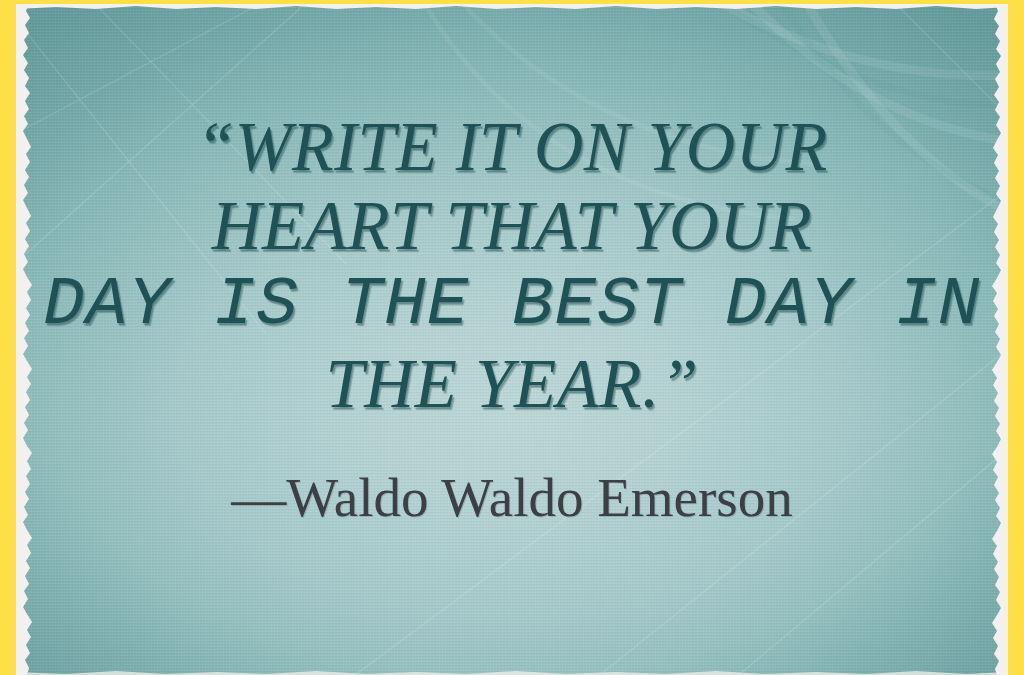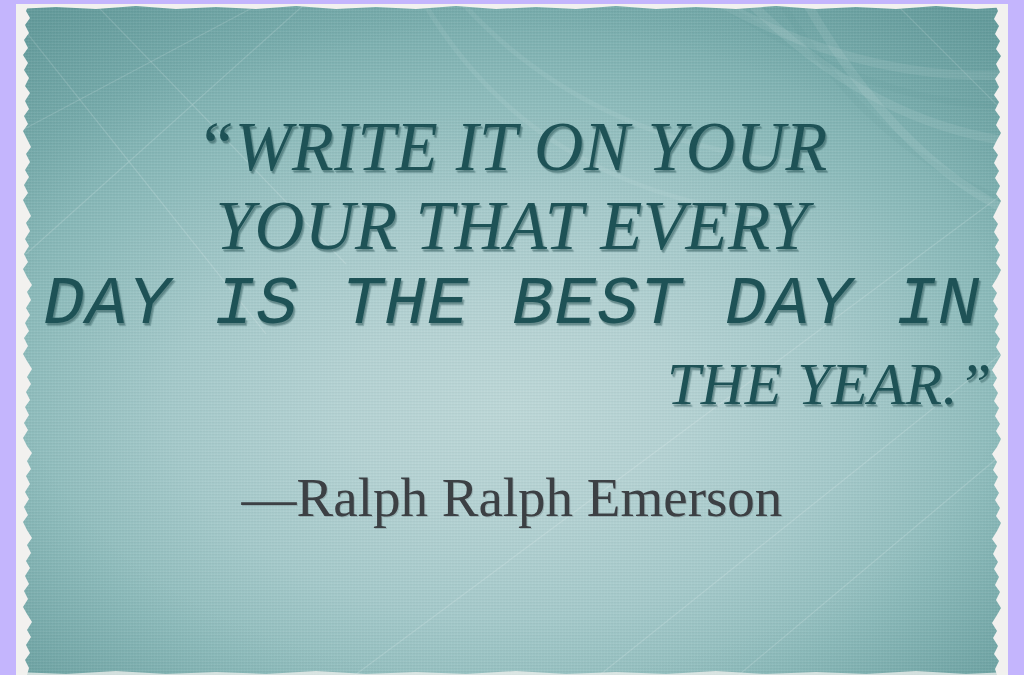--- a/index.html
+++ b/index.html
@@ -5,21 +5,21 @@
   html, body {
     margin: 0;
     padding: 0;
     background: #ffffff;
   }
   #poster {
     position: relative;
     width: 1024px;
     height: 675px;
     overflow: hidden;
-    background: #c4b5fd;
+    background: #fde047;
     font-family: "Liberation Serif", "DejaVu Serif", serif;
   }
 
   
   .card {
     position: absolute;
     left: 16px;
     top: 4px;
     width: 992px;
     height: 671px;
@@ -129,21 +129,21 @@
     line-height: 79px;
     letter-spacing: 0.5px;
     text-shadow:
       2px 3px 1px rgba(20,62,66,0.30),
       1px 2px 0px rgba(20,62,66,0.22);
   }
   .qline { display: block; white-space: nowrap; }
   .qline.l1 { font-size: 69px; transform: scaleX(0.99); }
   .qline.l2 { font-size: 69px; }
   .qline.l3 { font-size: 69px; letter-spacing: 1.2px; font-family: Liberation Mono, monospace; }
-  .qline.l4 { font-size: 60px; text-align: right; }
+  .qline.l4 { font-size: 69px; }
 
   .attribution {
     margin: 0;
     padding-top: 44px;
     color: #3c4044;
     font-style: normal;
     font-weight: 400;
     font-size: 55px;
     line-height: 60px;
     letter-spacing: 0px;
@@ -185,25 +185,25 @@
         <path d="M 660 -30 C 790 60, 900 110, 1015 100"></path>
         <path d="M 745 -35 C 805 70, 880 160, 1000 200"></path>
       </g>
     </svg>
 
     <div class="vignette"></div>
 
     <div class="content">
       <blockquote class="quote">
         <span class="qline l1">“WRITE IT ON YOUR</span>
-        <span class="qline l2">YOUR THAT EVERY</span>
+        <span class="qline l2">HEART THAT YOUR</span>
         <span class="qline l3">DAY IS THE BEST DAY IN</span>
         <span class="qline l4">THE YEAR.”</span>
       </blockquote>
-      <p class="attribution">—Ralph Ralph Emerson</p>
+      <p class="attribution">—Waldo Waldo Emerson</p>
     </div>
 
     <svg class="deckle deckle-left" width="26" height="671" viewBox="0 0 26 671" preserveAspectRatio="none">
       <path fill="#f2f1ef" d="M0,0 H14 L11,7 L15,14 L10,21 L14,29 L9,36 L13,44 L8,51 L13,59 L9,66 L14,74 L10,82
         L15,89 L10,97 L14,105 L9,112 L13,120 L8,127 L12,135 L16,143 L11,150 L15,158 L10,166 L14,173 L9,181
         L13,189 L8,196 L12,204 L16,212 L11,219 L15,227 L10,235 L14,242 L9,250 L13,258 L8,265 L12,273 L17,281
         L12,288 L16,296 L11,304 L15,311 L10,319 L14,327 L9,334 L13,342 L8,350 L12,357 L17,365 L12,373 L16,380
         L11,388 L15,396 L10,403 L14,411 L9,419 L13,426 L8,434 L12,442 L17,449 L12,457 L16,465 L11,472 L15,480
         L10,488 L14,495 L9,503 L13,511 L8,518 L12,526 L17,534 L12,541 L16,549 L11,557 L15,564 L10,572 L14,580
         L9,587 L13,595 L8,603 L12,610 L17,618 L12,626 L16,633 L11,641 L15,649 L10,656 L14,664 L12,671 H0 Z"></path>

